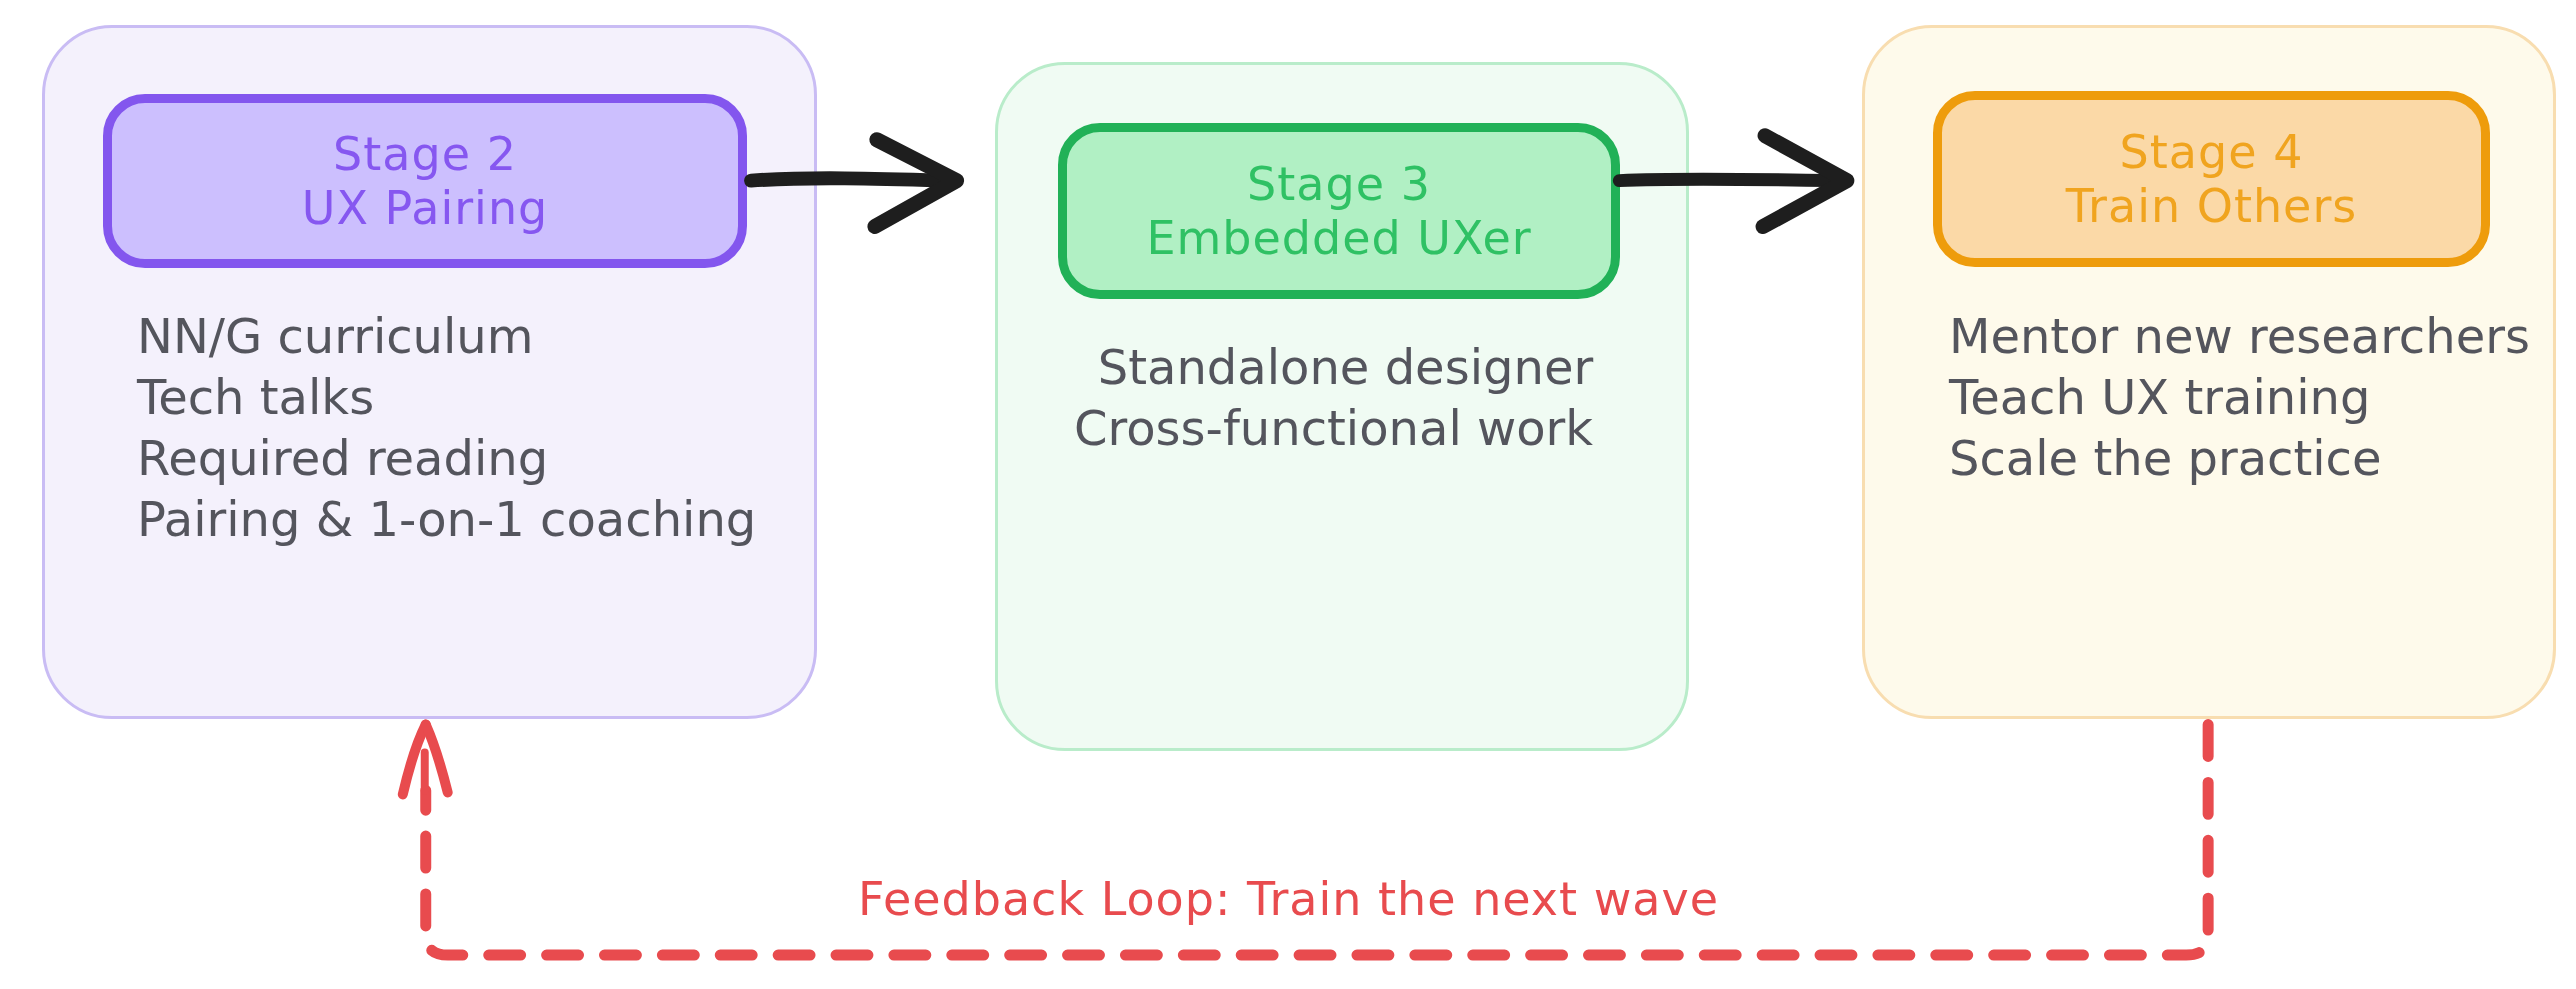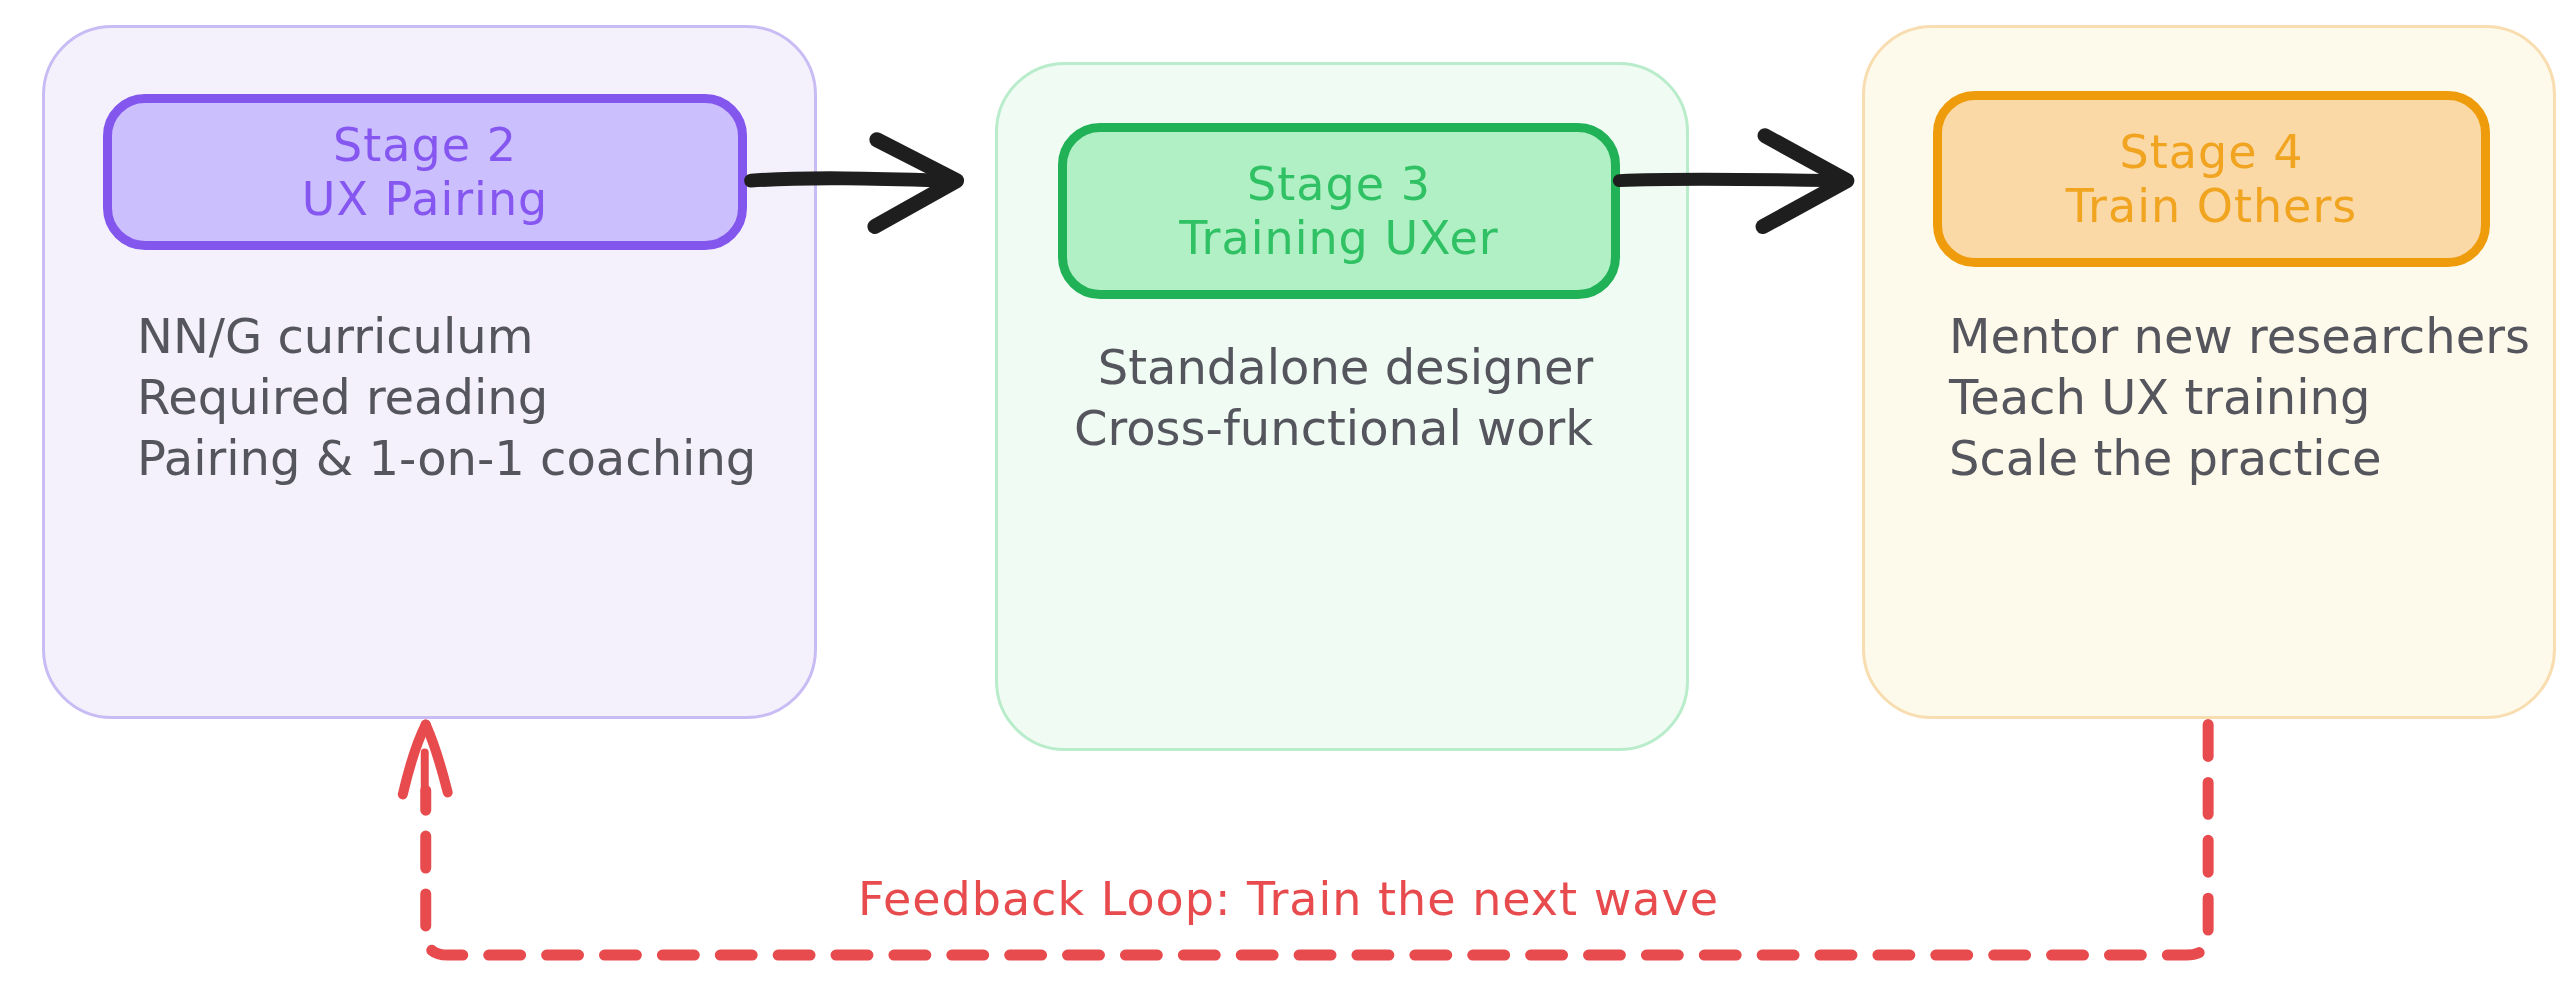--- a/index.html
+++ b/index.html
@@ -25,21 +25,21 @@
     border:9px solid;
     border-radius:42px;
     box-sizing:border-box;
     display:flex;flex-direction:column;
     align-items:center;justify-content:center;
     text-align:center;
     font-size:46px;
     line-height:54px;
     letter-spacing:1px;
   }
-  .stage2 .card-header{left:58px;top:66px;width:644px;height:156px;background:#ccbffe;border-color:#8356ee;color:#8657f0;}
+  .stage2 .card-header{left:58px;top:66px;width:644px;height:174px;background:#ccbffe;border-color:#8356ee;color:#8657f0;}
   .stage3 .card-header{left:60px;top:58px;width:562px;height:176px;background:#b1f0c4;border-color:#21b157;color:#2fc164;}
   .stage4 .card-header{left:68px;top:63px;width:557px;height:176px;background:#fbd9a7;border-color:#ee9c0c;color:#f0a41f;}
 
   .card-body{
     position:absolute;
     font-size:48px;
     color:#54555d;
     line-height:61px;
     white-space:nowrap;
   }
@@ -66,29 +66,30 @@
 
 <div class="canvas">
 
   <div class="card stage2">
     <div class="card-header">
       <span>Stage 2</span>
       <span>UX Pairing</span>
     </div>
     <div class="card-body">
       <div>NN/G curriculum</div>
+      <div>Tech talks</div>
       <div>Required reading</div>
       <div>Pairing &amp; 1-on-1 coaching</div>
     </div>
   </div>
 
   <div class="card stage3">
     <div class="card-header">
       <span>Stage 3</span>
-      <span>Training UXer</span>
+      <span>Embedded UXer</span>
     </div>
     <div class="card-body">
       <div>Standalone designer</div>
       <div>Cross-functional work</div>
     </div>
   </div>
 
   <div class="card stage4">
     <div class="card-header">
       <span>Stage 4</span>

